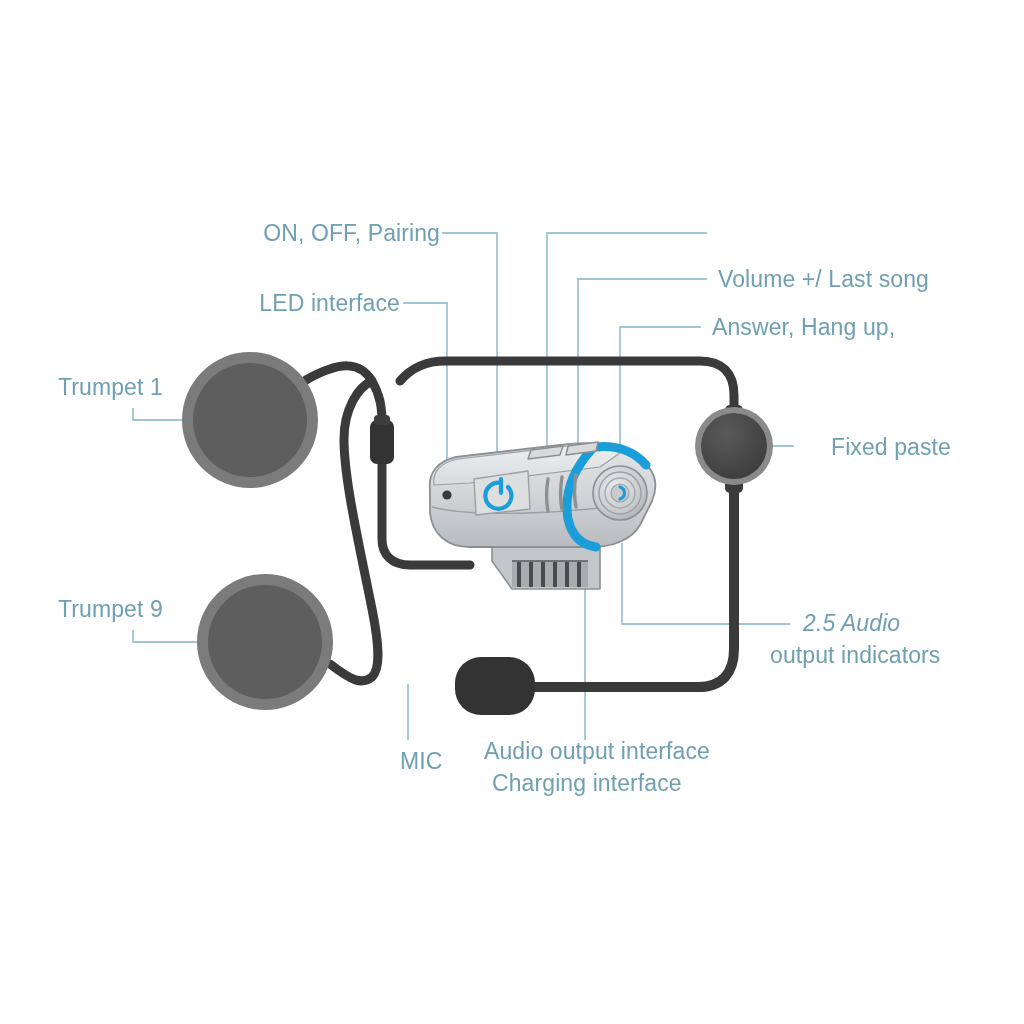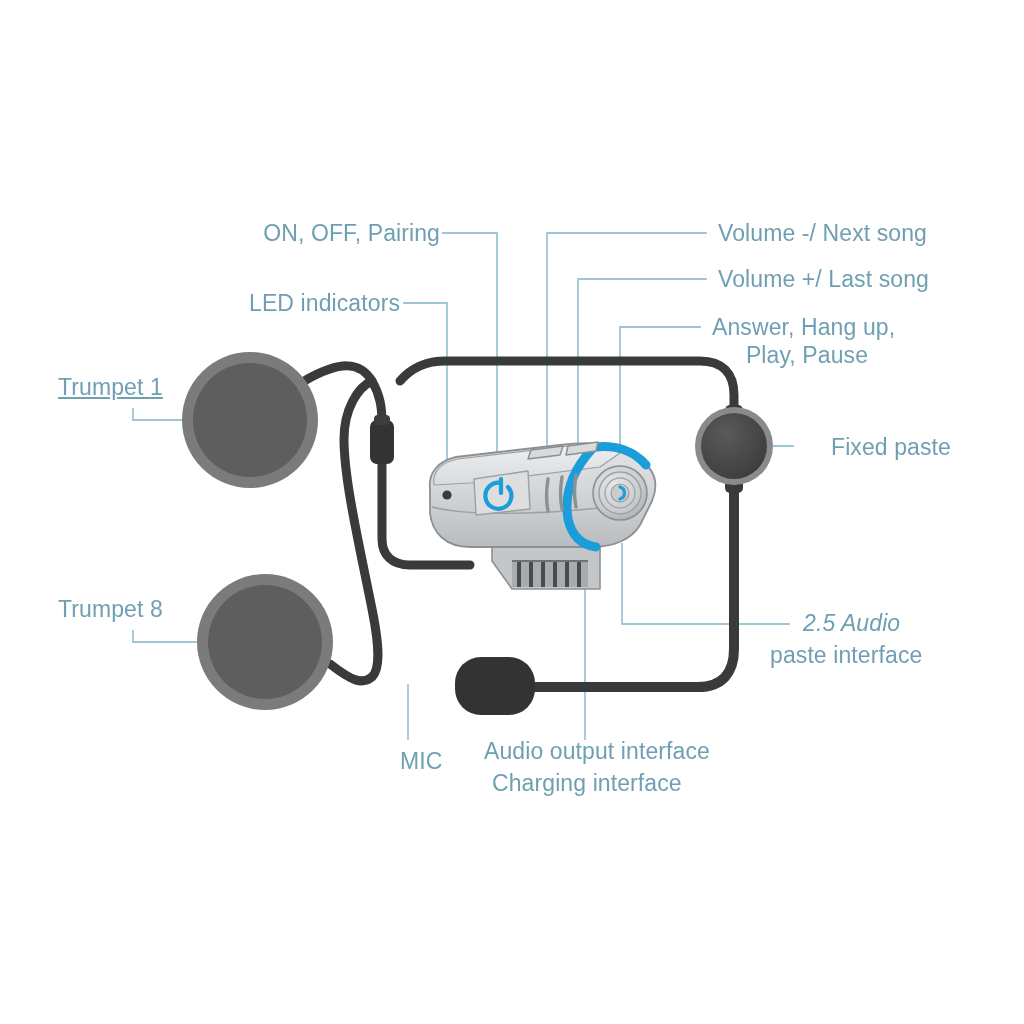--- a/index.html
+++ b/index.html
@@ -206,39 +206,37 @@
         <circle cx="620" cy="484" r="21" fill="none" stroke="#9aa0a4" stroke-width="1.4"></circle>
         <circle cx="620" cy="484" r="15" fill="none" stroke="#a6a9ac" stroke-width="1.4"></circle>
         <circle cx="620" cy="484" r="9" fill="#c9ccce" stroke="#9aa0a4" stroke-width="1.2"></circle>
         <path d="M 620 478 C 626 480, 626 488, 620 490" fill="none" stroke="#1b9dd9" stroke-width="3.2" stroke-linecap="round"></path>
       </g>
     </g>
   </svg>
 
   <div class="label right-align" style="left: 150px; top: 210px; width: 290px;">ON, OFF, Pairing</div>
 
-  <div class="label right-align" style="left: 150px; top: 280px; width: 250px;">LED indicators</div>
-
-  <div class="label" style="left: 718px; top: 210px;">Volume -/ Next song</div>
+  <div class="label right-align" style="left: 150px; top: 280px; width: 250px;">LED interface</div>
+
 
   <div class="label" style="left: 712px; top: 304px;">Answer, Hang up,</div>
 
   <div class="label" style="left: 718px; top: 256px;">Volume +/ Last song</div>
 
-  <div class="label" style="left: 712px; top: 332px; width: 190px; text-align: center;">Play, Pause</div>
-
-  <div class="label" style="left: 58px; top: 364px; text-decoration: underline;">Trumpet 1</div>
-
-  <div class="label" style="left: 58px; top: 586px;">Trumpet 8</div>
+
+  <div class="label" style="left: 58px; top: 364px;">Trumpet 1</div>
+
+  <div class="label" style="left: 58px; top: 586px;">Trumpet 9</div>
 
   <div class="label" style="left: 831px; top: 424px;">Fixed paste</div>
 
   <div class="label" style="left: 803px; top: 600px; font-style: italic;">2.5 Audio</div>
 
-  <div class="label" style="left: 770px; top: 632px;">paste interface</div>
+  <div class="label" style="left: 770px; top: 632px;">output indicators</div>
 
   <div class="label" style="left: 400px; top: 738px;">MIC</div>
 
   <div class="label" style="left: 492px; top: 760px;">Charging interface</div>
 
   <div class="label" style="left: 484px; top: 728px;">Audio output interface</div>
 
 </div>
 
 </body></html>

